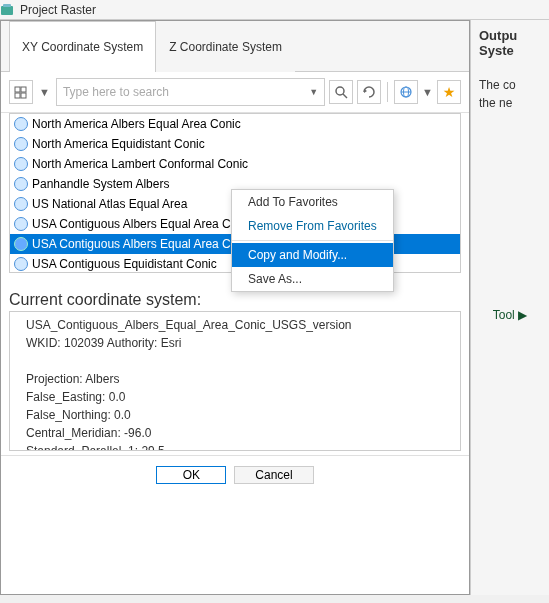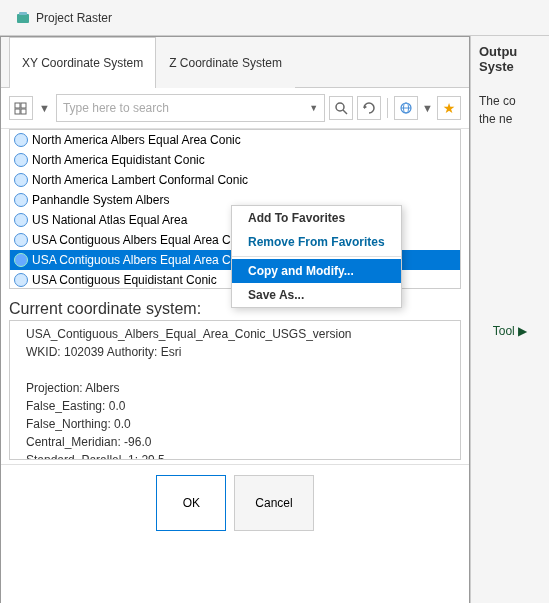--- a/index.html
+++ b/index.html
@@ -10,25 +10,25 @@
       width: 549px;
       height: 603px;
       overflow: hidden;
       position: relative;
     }
 
     
     .title-bar {
       background: #f5f5f5;
       border-bottom: 1px solid #ccc;
-      padding: 4px 16px;
+      padding: 4px 0;
       display: flex;
       align-items: center;
       gap: 6px;
-      height: 36px;
+      height: 20px;
     }
     .title-bar-icon {
       width: 14px; height: 14px;
       display: flex; align-items: center; justify-content: center;
     }
     .title-bar-text { font-size: 12px; color: #333; }
 
     
     .main-layout {
       display: flex;
@@ -124,21 +124,21 @@
       width: 1px; height: 20px;
       background: #ccc; margin: 0 2px;
     }
 
     
     .list-container {
       flex: 1;
       overflow: hidden;
       position: relative;
       border: 1px solid #ccc;
-      margin: 0 8px 5px 8px;
+      margin: 0 8px 12px 8px;
     }
     .list-scroll {
       height: 100%;
       overflow-y: auto;
       overflow-x: auto;
     }
     .list-item {
       display: flex;
       align-items: center;
       padding: 2px 4px;
@@ -194,21 +194,21 @@
 
     
     .dialog-buttons {
       display: flex;
       justify-content: center;
       gap: 8px;
       padding: 10px 8px;
       border-top: 1px solid #e0e0e0;
     }
     .dialog-btn {
-      padding: 20px 20px;
+      padding: 1px 20px;
       font-size: 12px;
       cursor: pointer;
       border: 1px solid #ccc;
       background: #f5f5f5;
       min-width: 70px;
     }
     .dialog-btn.primary {
       border-color: #0078d7;
       background: #fff;
     }
@@ -238,21 +238,20 @@
       border: 1px solid #ccc;
       box-shadow: 2px 2px 8px rgba(0,0,0,0.2);
       z-index: 100;
       min-width: 160px;
     }
     .context-menu-item {
       padding: 5px 16px;
       cursor: pointer;
       font-size: 12px;
       color: #333;
-      font-weight: bold;
     }
     .context-menu-item.disabled { color: #0369a1; cursor: default; }
     .context-menu-item.highlighted {
       background: #0078d7;
       color: #fff;
     }
     .context-menu-separator {
       height: 1px;
       background: #e0e0e0;
       margin: 2px 0;

